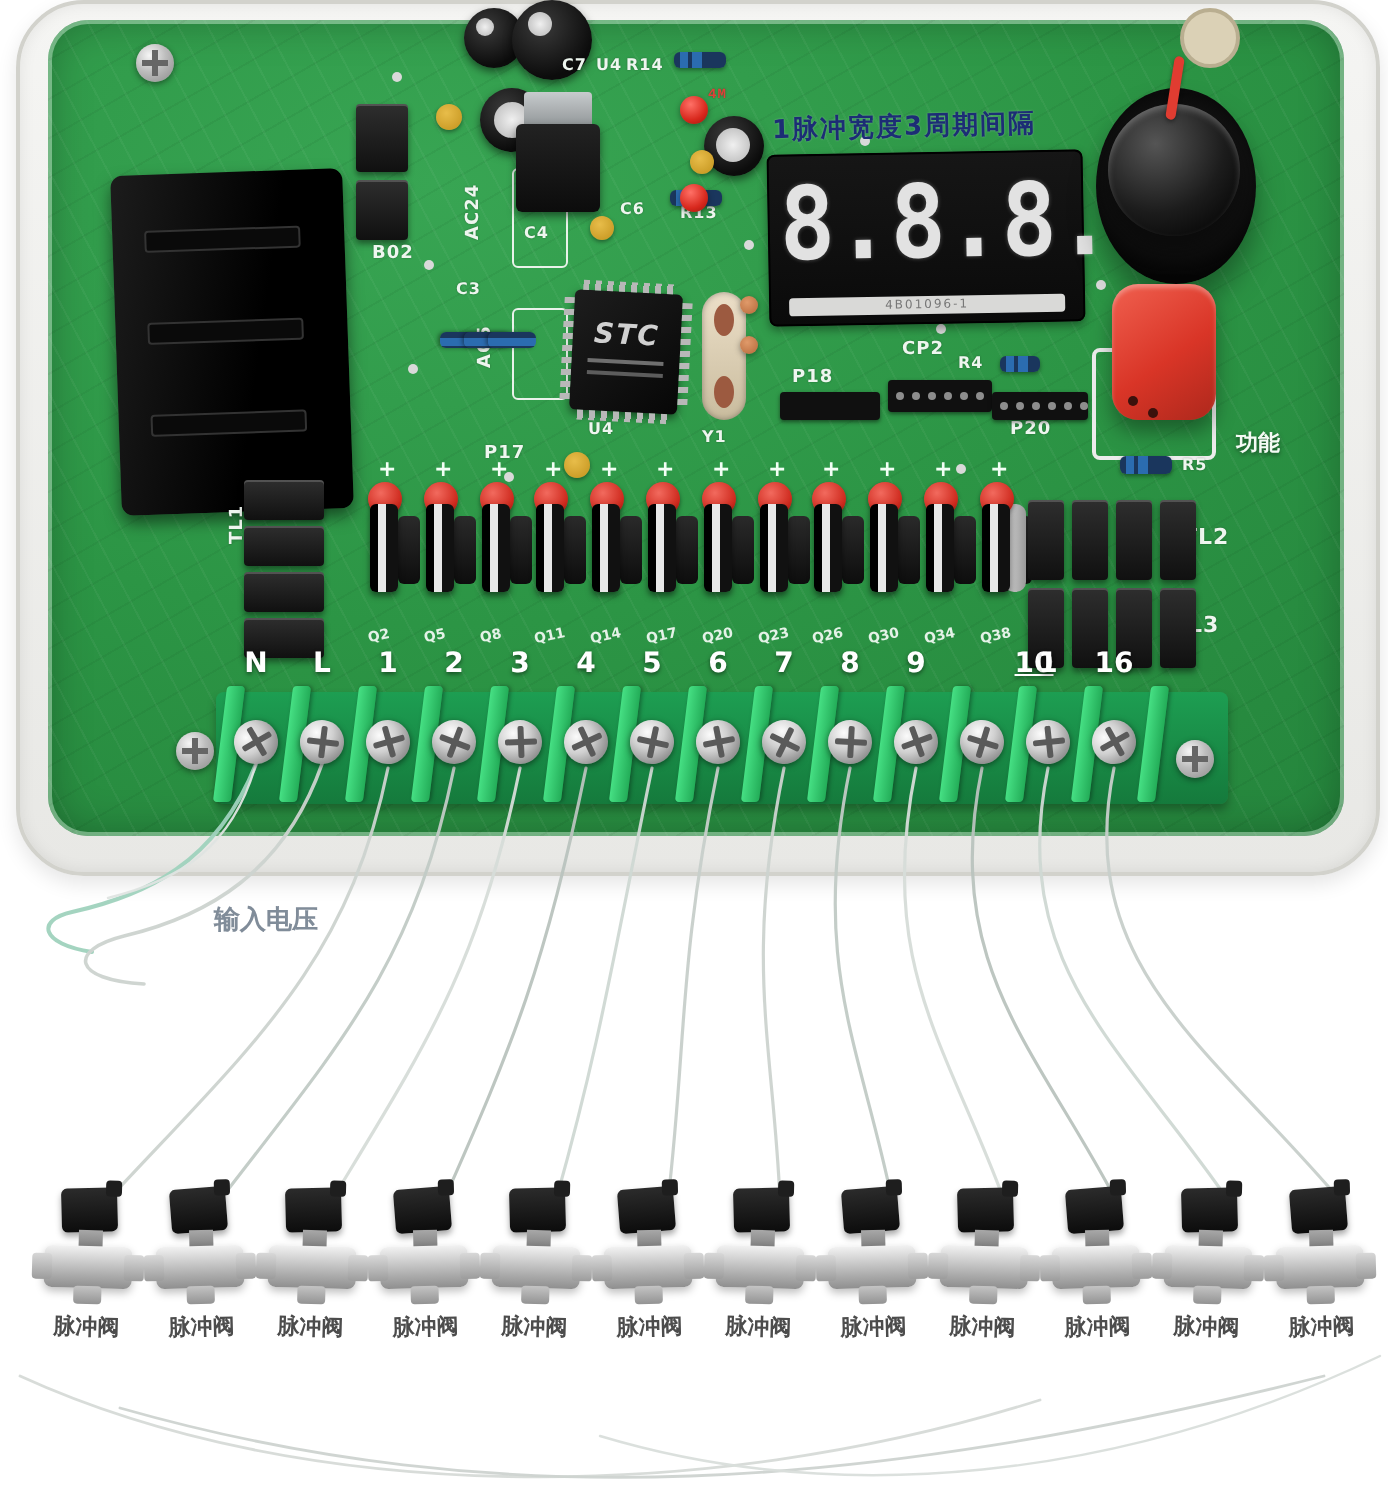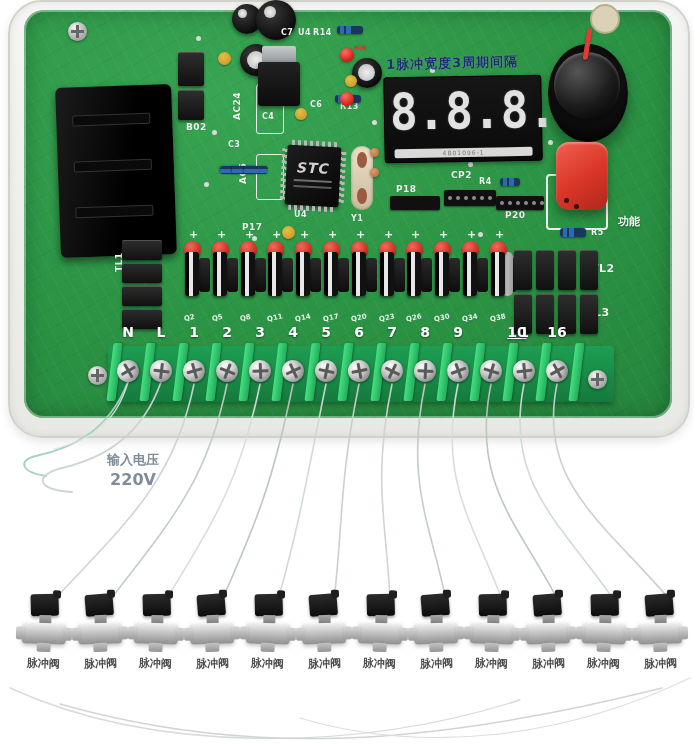--- a/index.html
+++ b/index.html
@@ -180,34 +180,33 @@
       <path d="M557,384 C537,482 603.35,522 670,600" fill="none" stroke="#c7cfca" stroke-width="1.6" stroke-linecap="round" opacity="0.95"></path>
       <path d="M128,382 C108,432 72,448 36,456 C18,460 20,472 46,476" fill="none" stroke="#9fd2bd" stroke-width="2" stroke-linecap="round" opacity="0.95"></path>
       <path d="M161,382 C142,436 104,458 62,468 C34,475 36,490 72,492" fill="none" stroke="#ccd3cf" stroke-width="1.8" stroke-linecap="round" opacity="0.95"></path>
       <path d="M128,382 C116,424 90,440 54,449" fill="none" stroke="#dfe4e1" stroke-width="1.2" stroke-linecap="round" opacity="0.95"></path>
       <path d="M10,688 C150,752 350,754 520,700" fill="none" stroke="#d6dad7" stroke-width="1.4" stroke-linecap="round" opacity="0.95"></path>
       <path d="M60,704 C250,758 430,746 662,688" fill="none" stroke="#cdd3d0" stroke-width="1.4" stroke-linecap="round" opacity="0.95"></path>
       <path d="M300,718 C420,754 560,740 690,678" fill="none" stroke="#d9dedb" stroke-width="1.2" stroke-linecap="round" opacity="0.95"></path>
     </svg>
 
   <div class="abs" id="inp1">输入电压</div>
-  <div class="abs" id="inp2">220V</div>
 
 <div class="abs silk" style="left: 232px; top: 120px; font-size: 9px; transform: rotate(-90deg); transform-origin: left top;">AC24</div>
     <div class="abs silk" style="left: 238px; top: 184px; font-size: 9px; transform: rotate(-90deg); transform-origin: left top;">AC5</div>
     <div class="abs silk" style="left: 242px; top: 222px; font-size: 9px;">P17</div>
     <div class="abs silk" style="left: 186px; top: 122px; font-size: 9px;">B02</div>
     <div class="abs silk" style="left: 228px; top: 140px; font-size: 8px;">C3</div>
     <div class="abs silk" style="left: 262px; top: 112px; font-size: 8px;">C4</div>
     <div class="abs silk" style="left: 310px; top: 100px; font-size: 8px;">C6</div>
     <div class="abs silk" style="left: 281px; top: 28px; font-size: 8px;">C7</div>
     <div class="abs silk" style="left: 298px; top: 28px; font-size: 8px;">U4</div>
     <div class="abs silk" style="left: 313px; top: 28px; font-size: 8px;">R14</div>
     <div class="abs silk" style="left: 340px; top: 102px; font-size: 8px;">R13</div>
-    <div class="abs silk" style="left: 354px; top: 44px; font-size: 7px; color: rgb(224, 64, 56);">4M</div>
+    <div class="abs silk" style="left: 354px; top: 44px; font-size: 7px; color: rgb(224, 64, 56); font-family: Liberation Mono, monospace;">4M</div>
     <div class="abs silk" style="left: 351px; top: 214px; font-size: 8px;">Y1</div>
     <div class="abs silk" style="left: 294px; top: 210px; font-size: 8px;">U4</div>
     <div class="abs silk" style="left: 396px; top: 184px; font-size: 9px;">P18</div>
     <div class="abs silk" style="left: 451px; top: 170px; font-size: 9px;">CP2</div>
     <div class="abs silk" style="left: 479px; top: 177px; font-size: 8px;">R4</div>
     <div class="abs silk" style="left: 505px; top: 210px; font-size: 9px;">P20</div>
     <div class="abs silk" style="left: 591px; top: 228px; font-size: 8px;">R5</div>
     <div class="abs silk" style="left: 114px; top: 272px; font-size: 9px; transform: rotate(-90deg); transform-origin: left top;">TL1</div>
     <div class="abs silk" style="left: 591px; top: 262px; font-size: 11px;">TL2</div>
     <div class="abs silk" style="left: 586px; top: 306px; font-size: 11px;">TL3</div>

